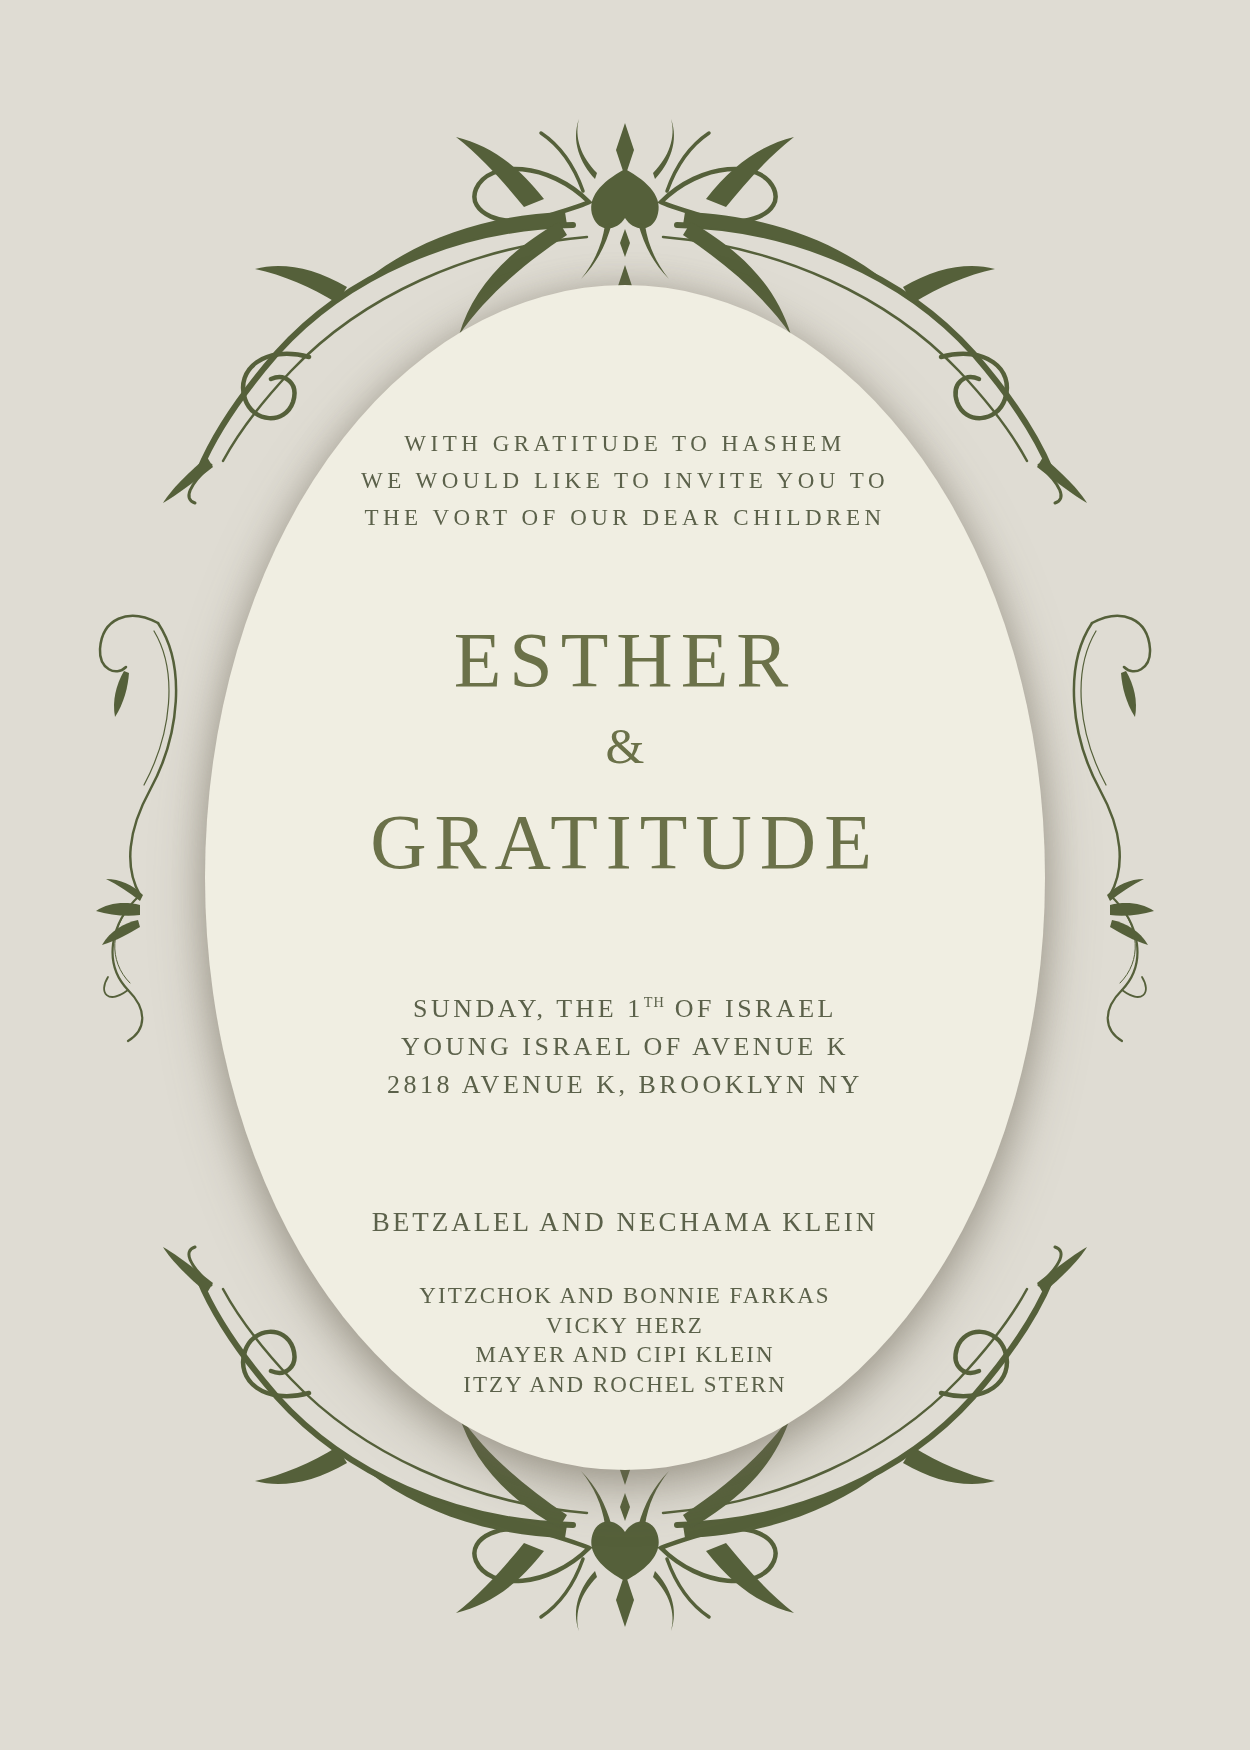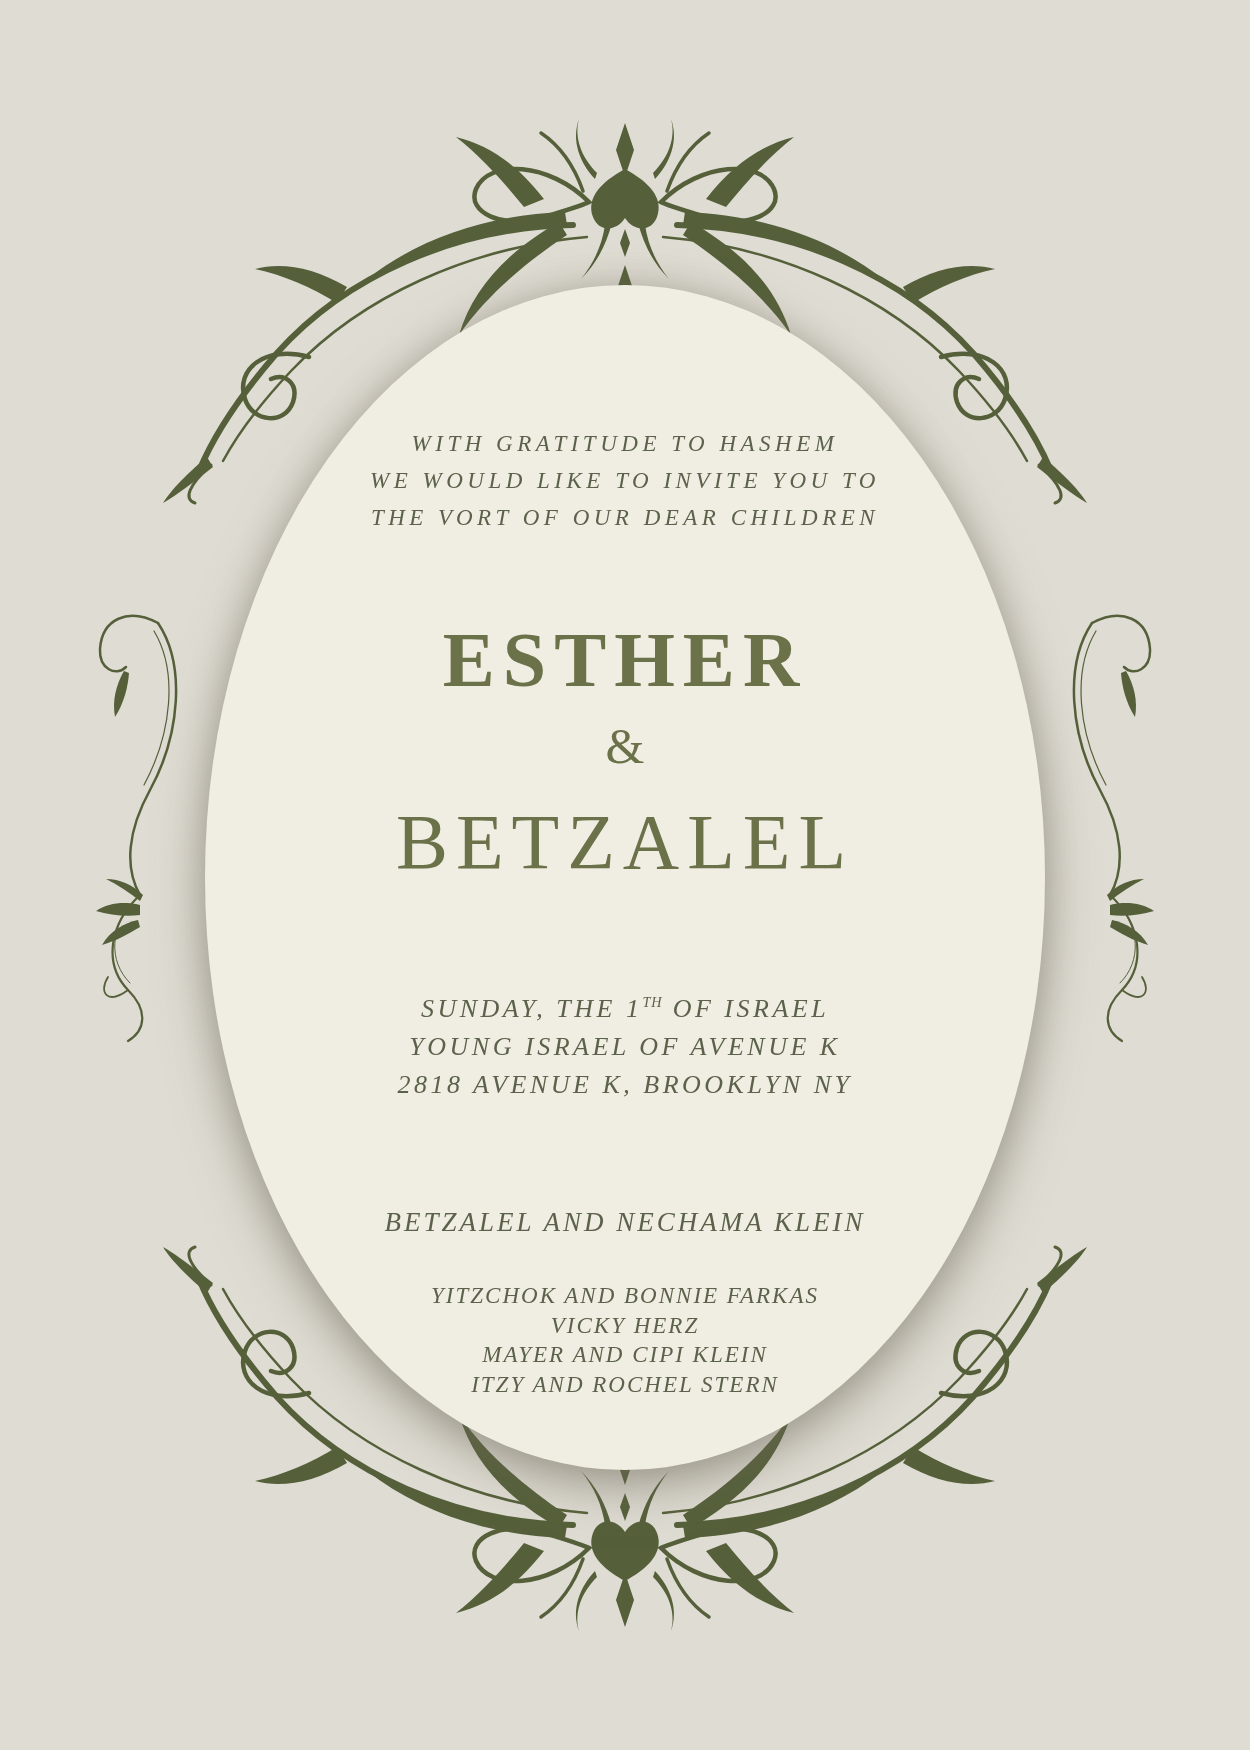--- a/index.html
+++ b/index.html
@@ -20,23 +20,23 @@
   .ornament svg{display:block;width:100%;height:100%;}
   .orn-top{left:105px;top:105px;width:1040px;height:400px;}
   .orn-bottom{left:105px;top:1245px;width:1040px;height:400px;transform:scaleY(-1);}
   .orn-left{left:88px;top:605px;width:100px;height:440px;}
   .orn-right{left:1062px;top:605px;width:100px;height:440px;transform:scaleX(-1);}
   .tblock{
     position:absolute;left:0;width:100%;text-align:center;
     color:var(--text,#5b614a);
     white-space:nowrap;
   }
-  .tblock .line{display:block;font-style:italic;}
+  .tblock .line{display:block;}
   .intro{top:140px;font-size:23px;line-height:37px;letter-spacing:4.5px;}
-  .bride{top:330px;font-size:78px;letter-spacing:8px;color:var(--names,#6b7149);font-weight:700;}
+  .bride{top:330px;font-size:78px;letter-spacing:8px;color:var(--names,#6b7149);font-weight:400;}
   .amp{top:432px;font-size:50px;color:var(--names,#6b7149);}
   .groom{top:512px;font-size:78px;letter-spacing:8px;color:var(--names,#6b7149);font-weight:400;}
   .event{top:698px;font-size:26px;line-height:38px;letter-spacing:3.5px;}
   .event sup{font-size:0.55em;vertical-align:super;letter-spacing:1px;}
   .parents{top:918px;font-size:27px;line-height:38px;letter-spacing:3px;}
   .grandparents{top:996px;font-size:23px;line-height:29.5px;letter-spacing:2px;}
 </style>
 </head>
 <body>
 
@@ -120,21 +120,21 @@
   <div class="panel">
 
     <div class="tblock intro">
       <span class="line">WITH GRATITUDE TO HASHEM</span>
       <span class="line">WE WOULD LIKE TO INVITE YOU TO</span>
       <span class="line">THE VORT OF OUR DEAR CHILDREN</span>
     </div>
 
     <div class="tblock bride">ESTHER</div>
     <div class="tblock amp">&amp;</div>
-    <div class="tblock groom">BETZALEL</div>
+    <div class="tblock groom">GRATITUDE</div>
 
     <div class="tblock event">
       <span class="line"><span>SUNDAY, THE 1</span><sup>TH</sup><span> OF ISRAEL</span></span>
       <span class="line">YOUNG ISRAEL OF AVENUE K</span>
       <span class="line">2818 AVENUE K, BROOKLYN NY</span>
     </div>
 
     <div class="tblock parents">
       <span class="line">BETZALEL AND NECHAMA KLEIN</span>
     </div>

